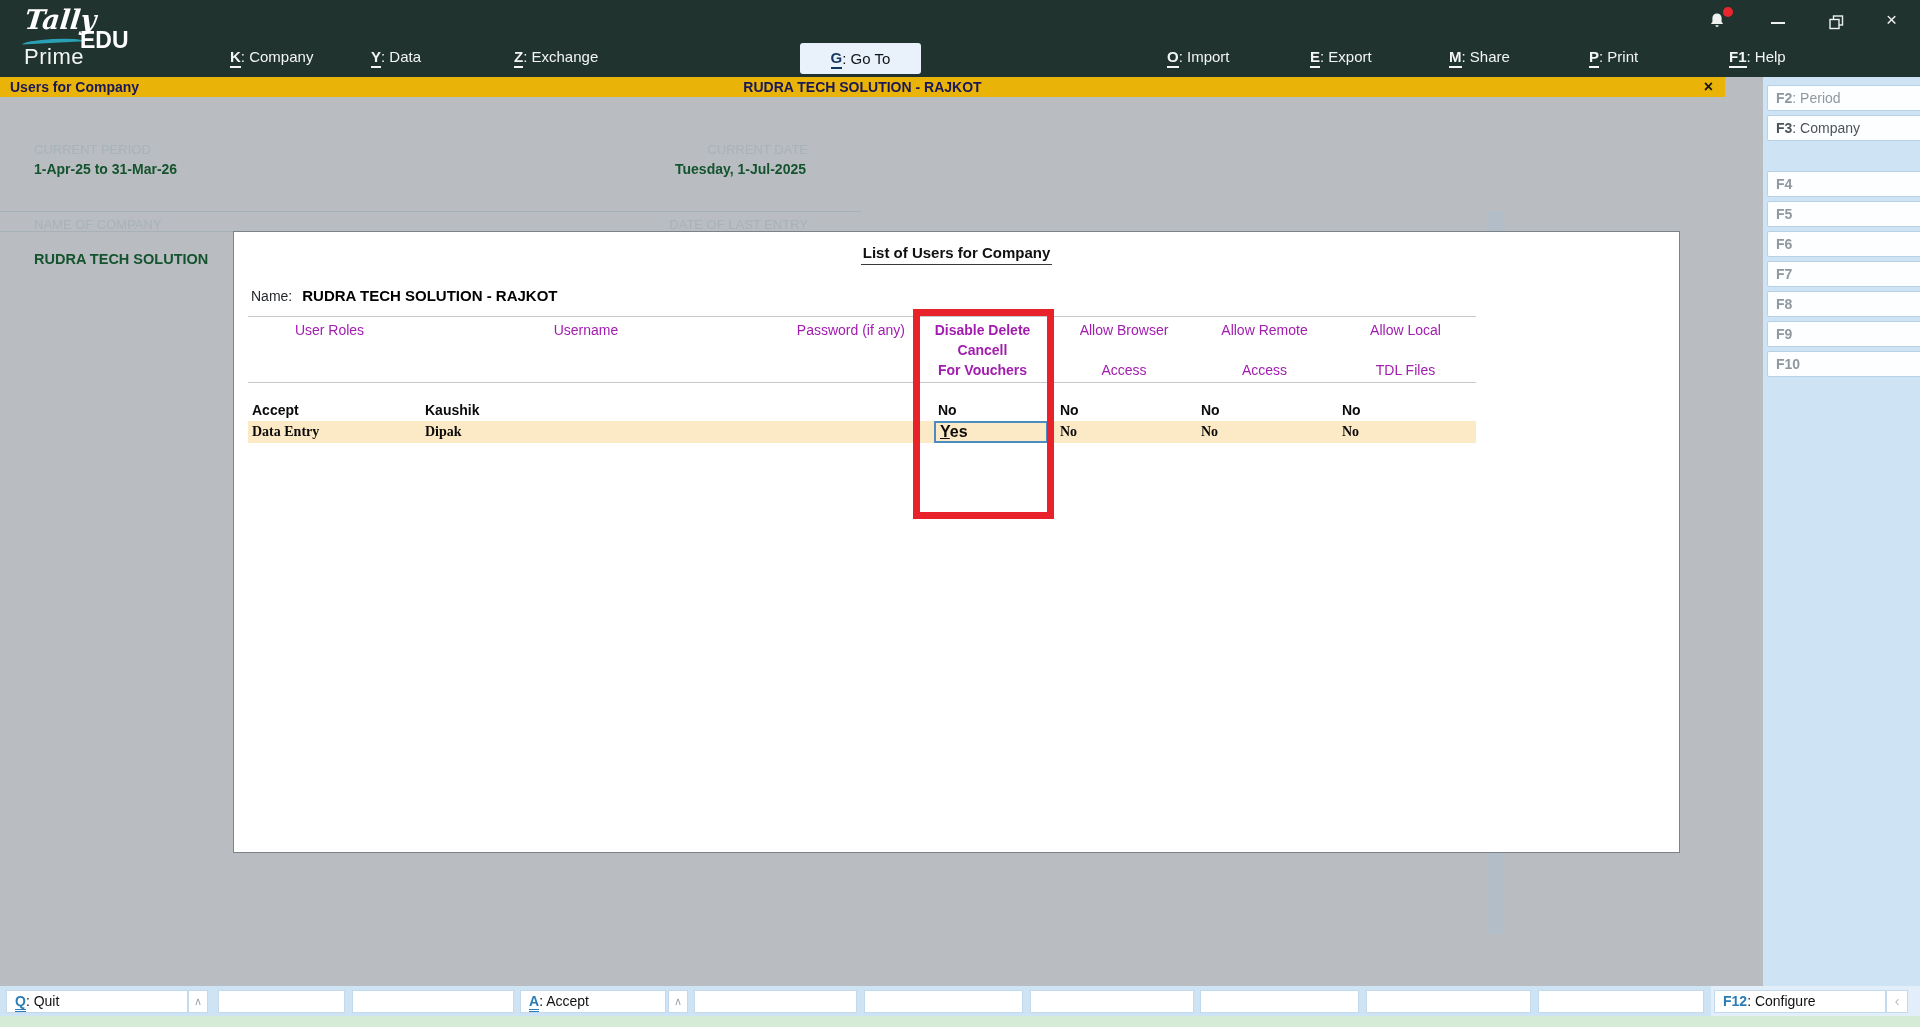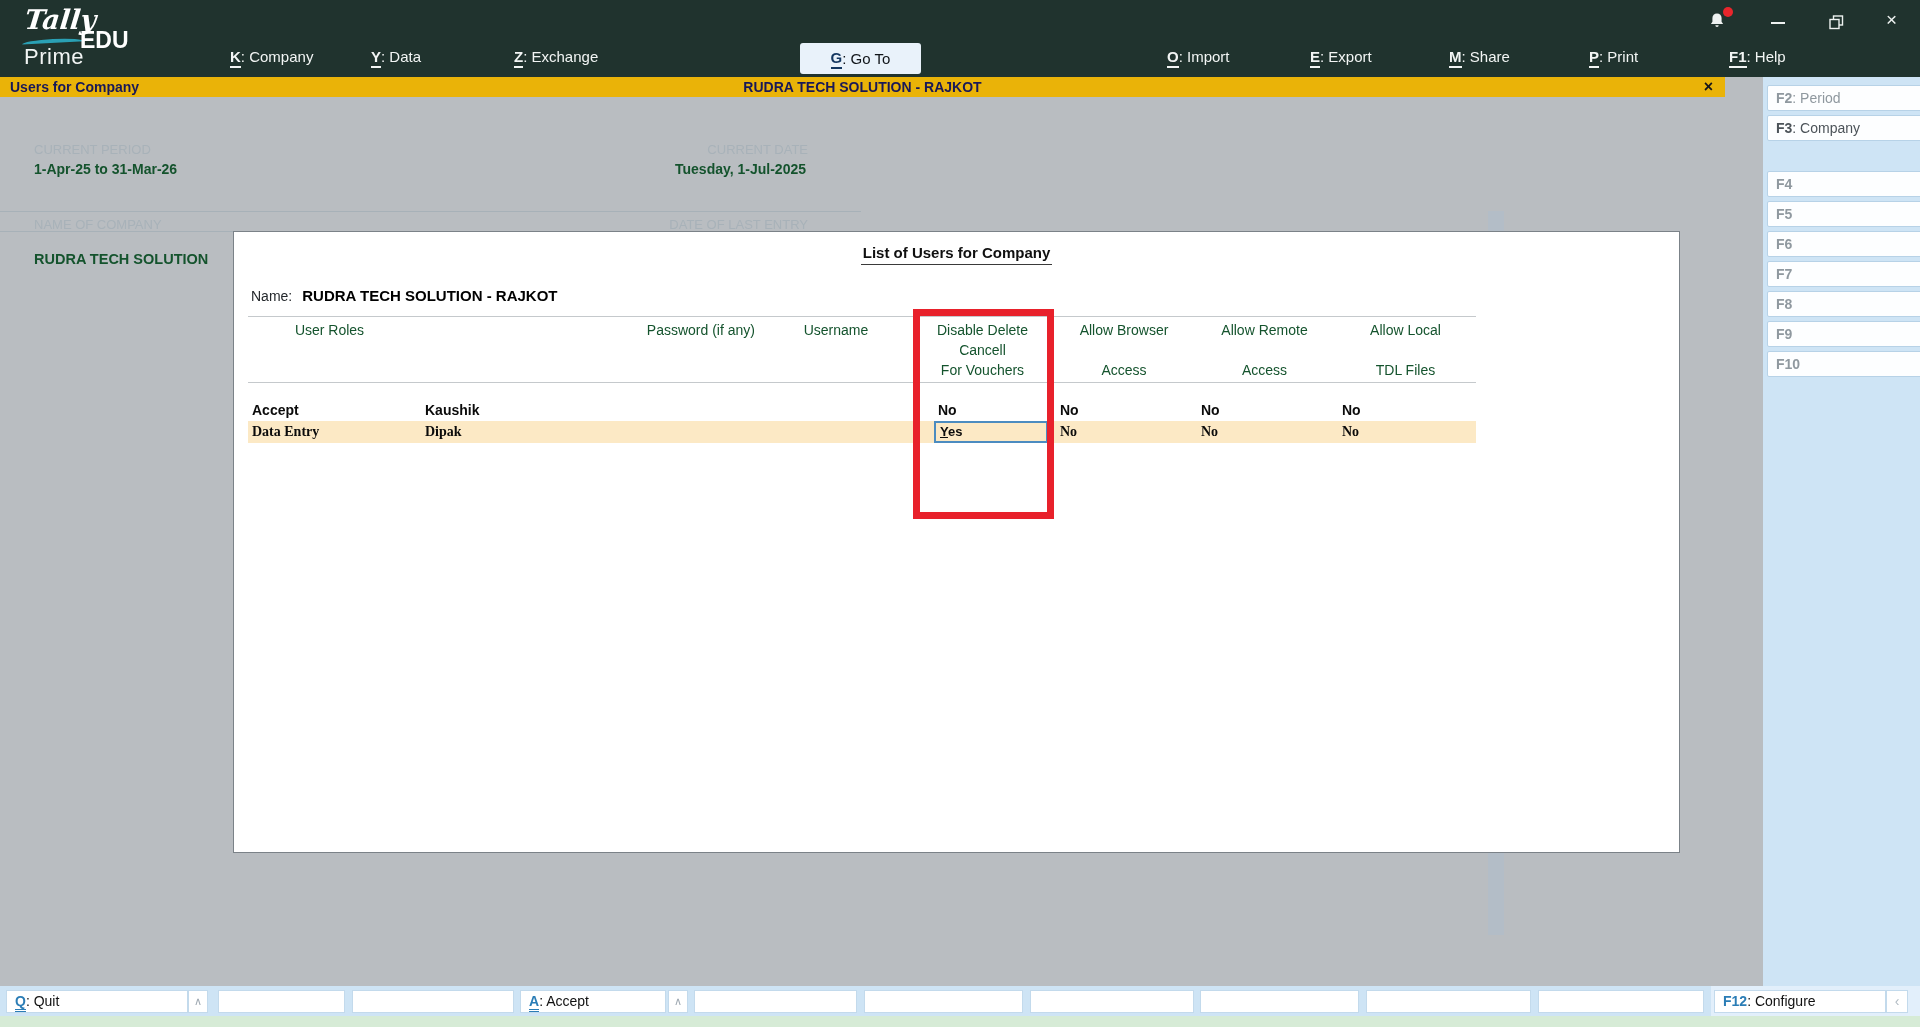--- a/index.html
+++ b/index.html
@@ -40,34 +40,34 @@
   .dialog{position:absolute;left:233px;top:231px;width:1447px;height:622px;background:#fff;
     border:1px solid #7b8288;box-sizing:border-box;}
   .dlg-title-wrap{position:absolute;left:0;top:12px;width:100%;text-align:center;}
   .dlg-title{display:inline-block;font-size:15px;font-weight:bold;color:#101010;
     border-bottom:1.5px solid #3a3a3a;padding:0 2px 3px 2px;}
   .name-row{position:absolute;left:17px;top:55px;font-size:14px;color:#24282c;}
   .name-val{font-size:15px;font-weight:bold;color:#000;margin-left:10px;}
   .tline{position:absolute;left:14px;width:1228px;height:1px;background:#c5c9cc;}
   .hdr{position:absolute;left:14px;top:88px;width:1228px;display:grid;
     grid-template-columns:163px 350px 150px 143px 140px 141px 141px;
-    font-size:14px;line-height:20px;color:#14532d;}
+    font-size:14px;line-height:20px;color:#a21caf;}
   .hcell{white-space:pre-line;text-align:center;}
   .hcell.right{text-align:right;padding-right:6px;}
-  .hcell.bold{font-weight:normal;}
+  .hcell.bold{font-weight:bold;}
   .drow{position:absolute;left:14px;width:1228px;height:22px;display:grid;
     grid-template-columns:163px 350px 150px 143px 140px 141px 141px;
     font-size:14px;font-weight:bold;line-height:22px;color:#0b0b0b;}
   .row1{top:167px;}
   .row2{top:189px;background:#fce9c5;font-family:Liberation Serif, serif;}
   .dc{overflow:hidden;white-space:nowrap;}
   .p1{padding-left:4px;}.p2{padding-left:14px;}.p4{padding-left:27px;}
   .p5{padding-left:6px;}.p6{padding-left:7px;}.p7{padding-left:7px;}
   .field-box{position:absolute;left:700px;top:189px;width:114px;height:22px;
-    border:2px solid #4c8cc0;box-sizing:border-box;font-size:13px;font-weight:bold;
+    border:2px solid #4c8cc0;box-sizing:border-box;font-size:16px;font-weight:bold;
     line-height:18px;padding-left:4px;color:#0b0b0b;background:transparent;}
   .field-value{display:block;}
   .field-value::first-letter{text-decoration:underline;}
   .red-rect{position:absolute;left:679px;top:77px;width:141px;height:210px;
     border:7px solid #e8212b;box-sizing:border-box;pointer-events:none;z-index:5;}
 
   
   .sidebar{position:absolute;left:1763px;top:77px;width:195px;height:909px;background:#cee4f5;}
   .skey{position:absolute;left:4px;width:185px;height:26px;background:#fdfeff;
     border:1px solid #b7d2e7;border-radius:2px;box-sizing:border-box;display:flex;
@@ -156,22 +156,22 @@
   <div class="dlg-title-wrap"><span class="dlg-title">List of Users for Company</span></div>
 
   <div class="name-row">
     <span>Name:</span><span class="name-val">RUDRA TECH SOLUTION - RAJKOT</span>
   </div>
 
   <div class="tline" style="top:84px"></div>
 
   <div class="hdr">
     <div class="hcell">User Roles</div>
+    <div class="hcell">Username</div>
     <div class="hcell right">Password (if any)</div>
-    <div class="hcell">Username</div>
     <div class="hcell bold">Disable Delete
 Cancell
 For Vouchers</div>
     <div class="hcell">Allow Browser
 
 Access</div>
     <div class="hcell">Allow Remote
 
 Access</div>
     <div class="hcell">Allow Local

